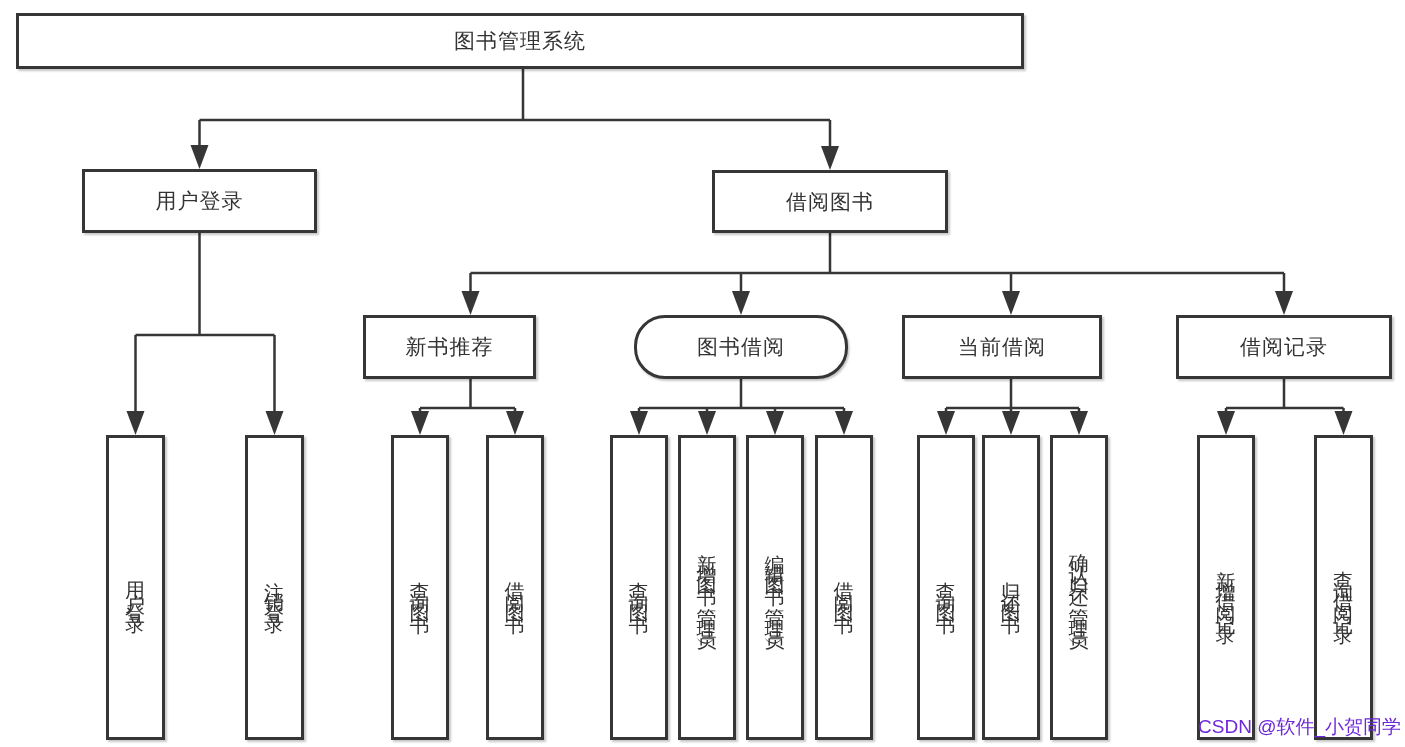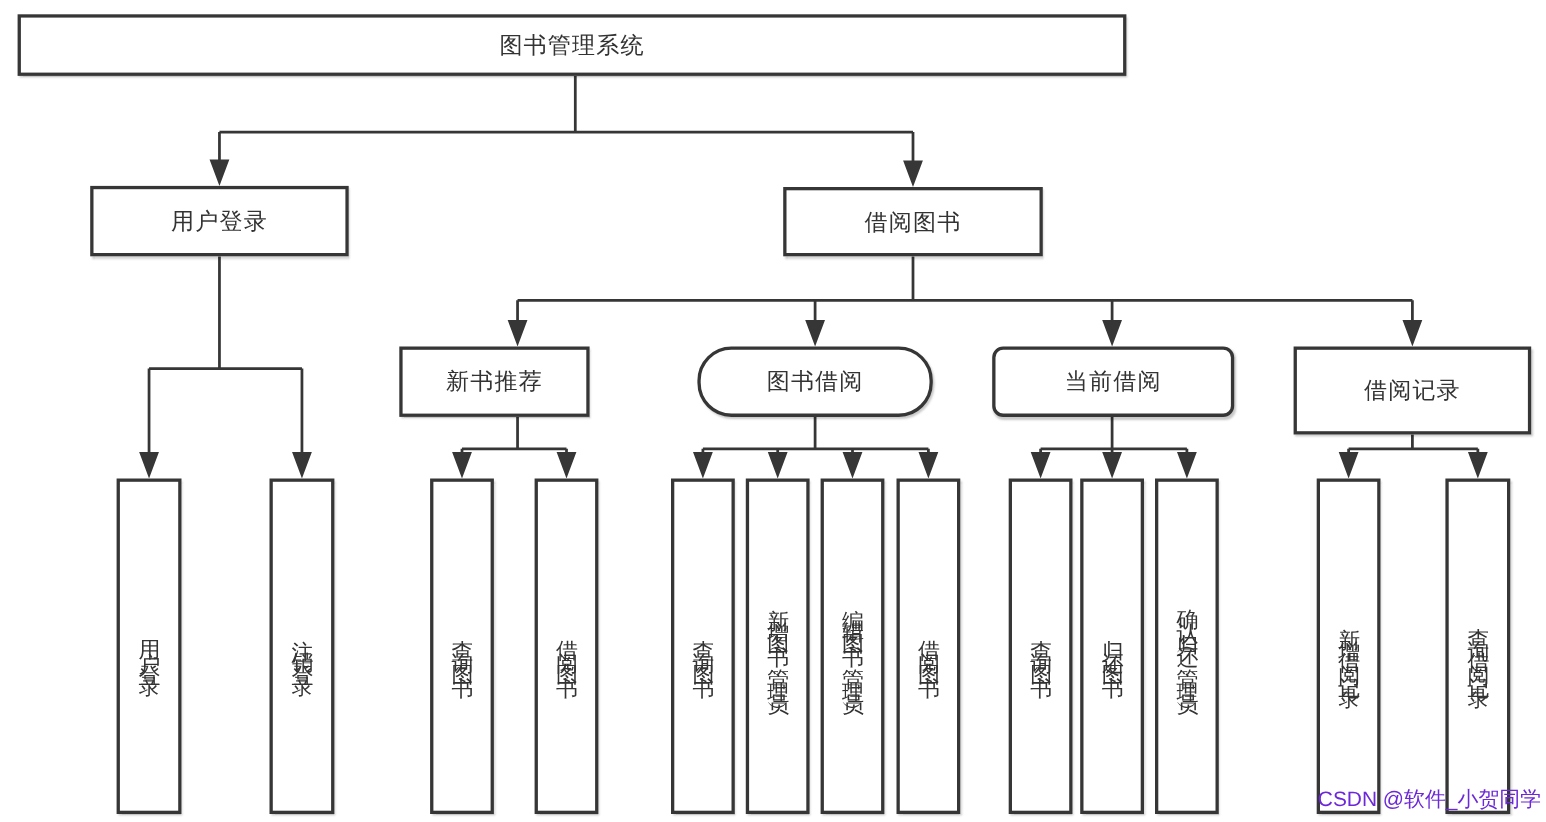--- a/index.html
+++ b/index.html
@@ -105,24 +105,24 @@
   <div class="node hbox" style="left:712px; top:170px; width:236px; height:63px;">
     <span>借阅图书</span>
   </div>
 
   <div class="node hbox" style="left:363px; top:315px; width:173px; height:64px;font-family:Liberation Serif, serif;">
     <span>新书推荐</span>
   </div>
   <div class="node hbox" style="left:634px; top:315px; width:214px; height:64px;border-radius:31px;">
     <span>图书借阅</span>
   </div>
-  <div class="node hbox" style="left:902px; top:315px; width:220px; height:64px;border-radius:10px;">
+  <div class="node hbox" style="left:902px; top:315px; width:200px; height:64px;">
     <span>当前借阅</span>
   </div>
-  <div class="node hbox" style="left:1176px; top:315px; width:216px; height:80px;">
+  <div class="node hbox" style="left:1176px; top:315px; width:216px; height:64px;">
     <span>借阅记录</span>
   </div>
 
   <div class="node leaf" style="left:106px; top:435px; width:59px; height:305px;">
     <span>用户登录</span>
   </div>
   <div class="node leaf" style="left:245px; top:435px; width:59px; height:305px;">
     <span>注销登录</span>
   </div>
 

